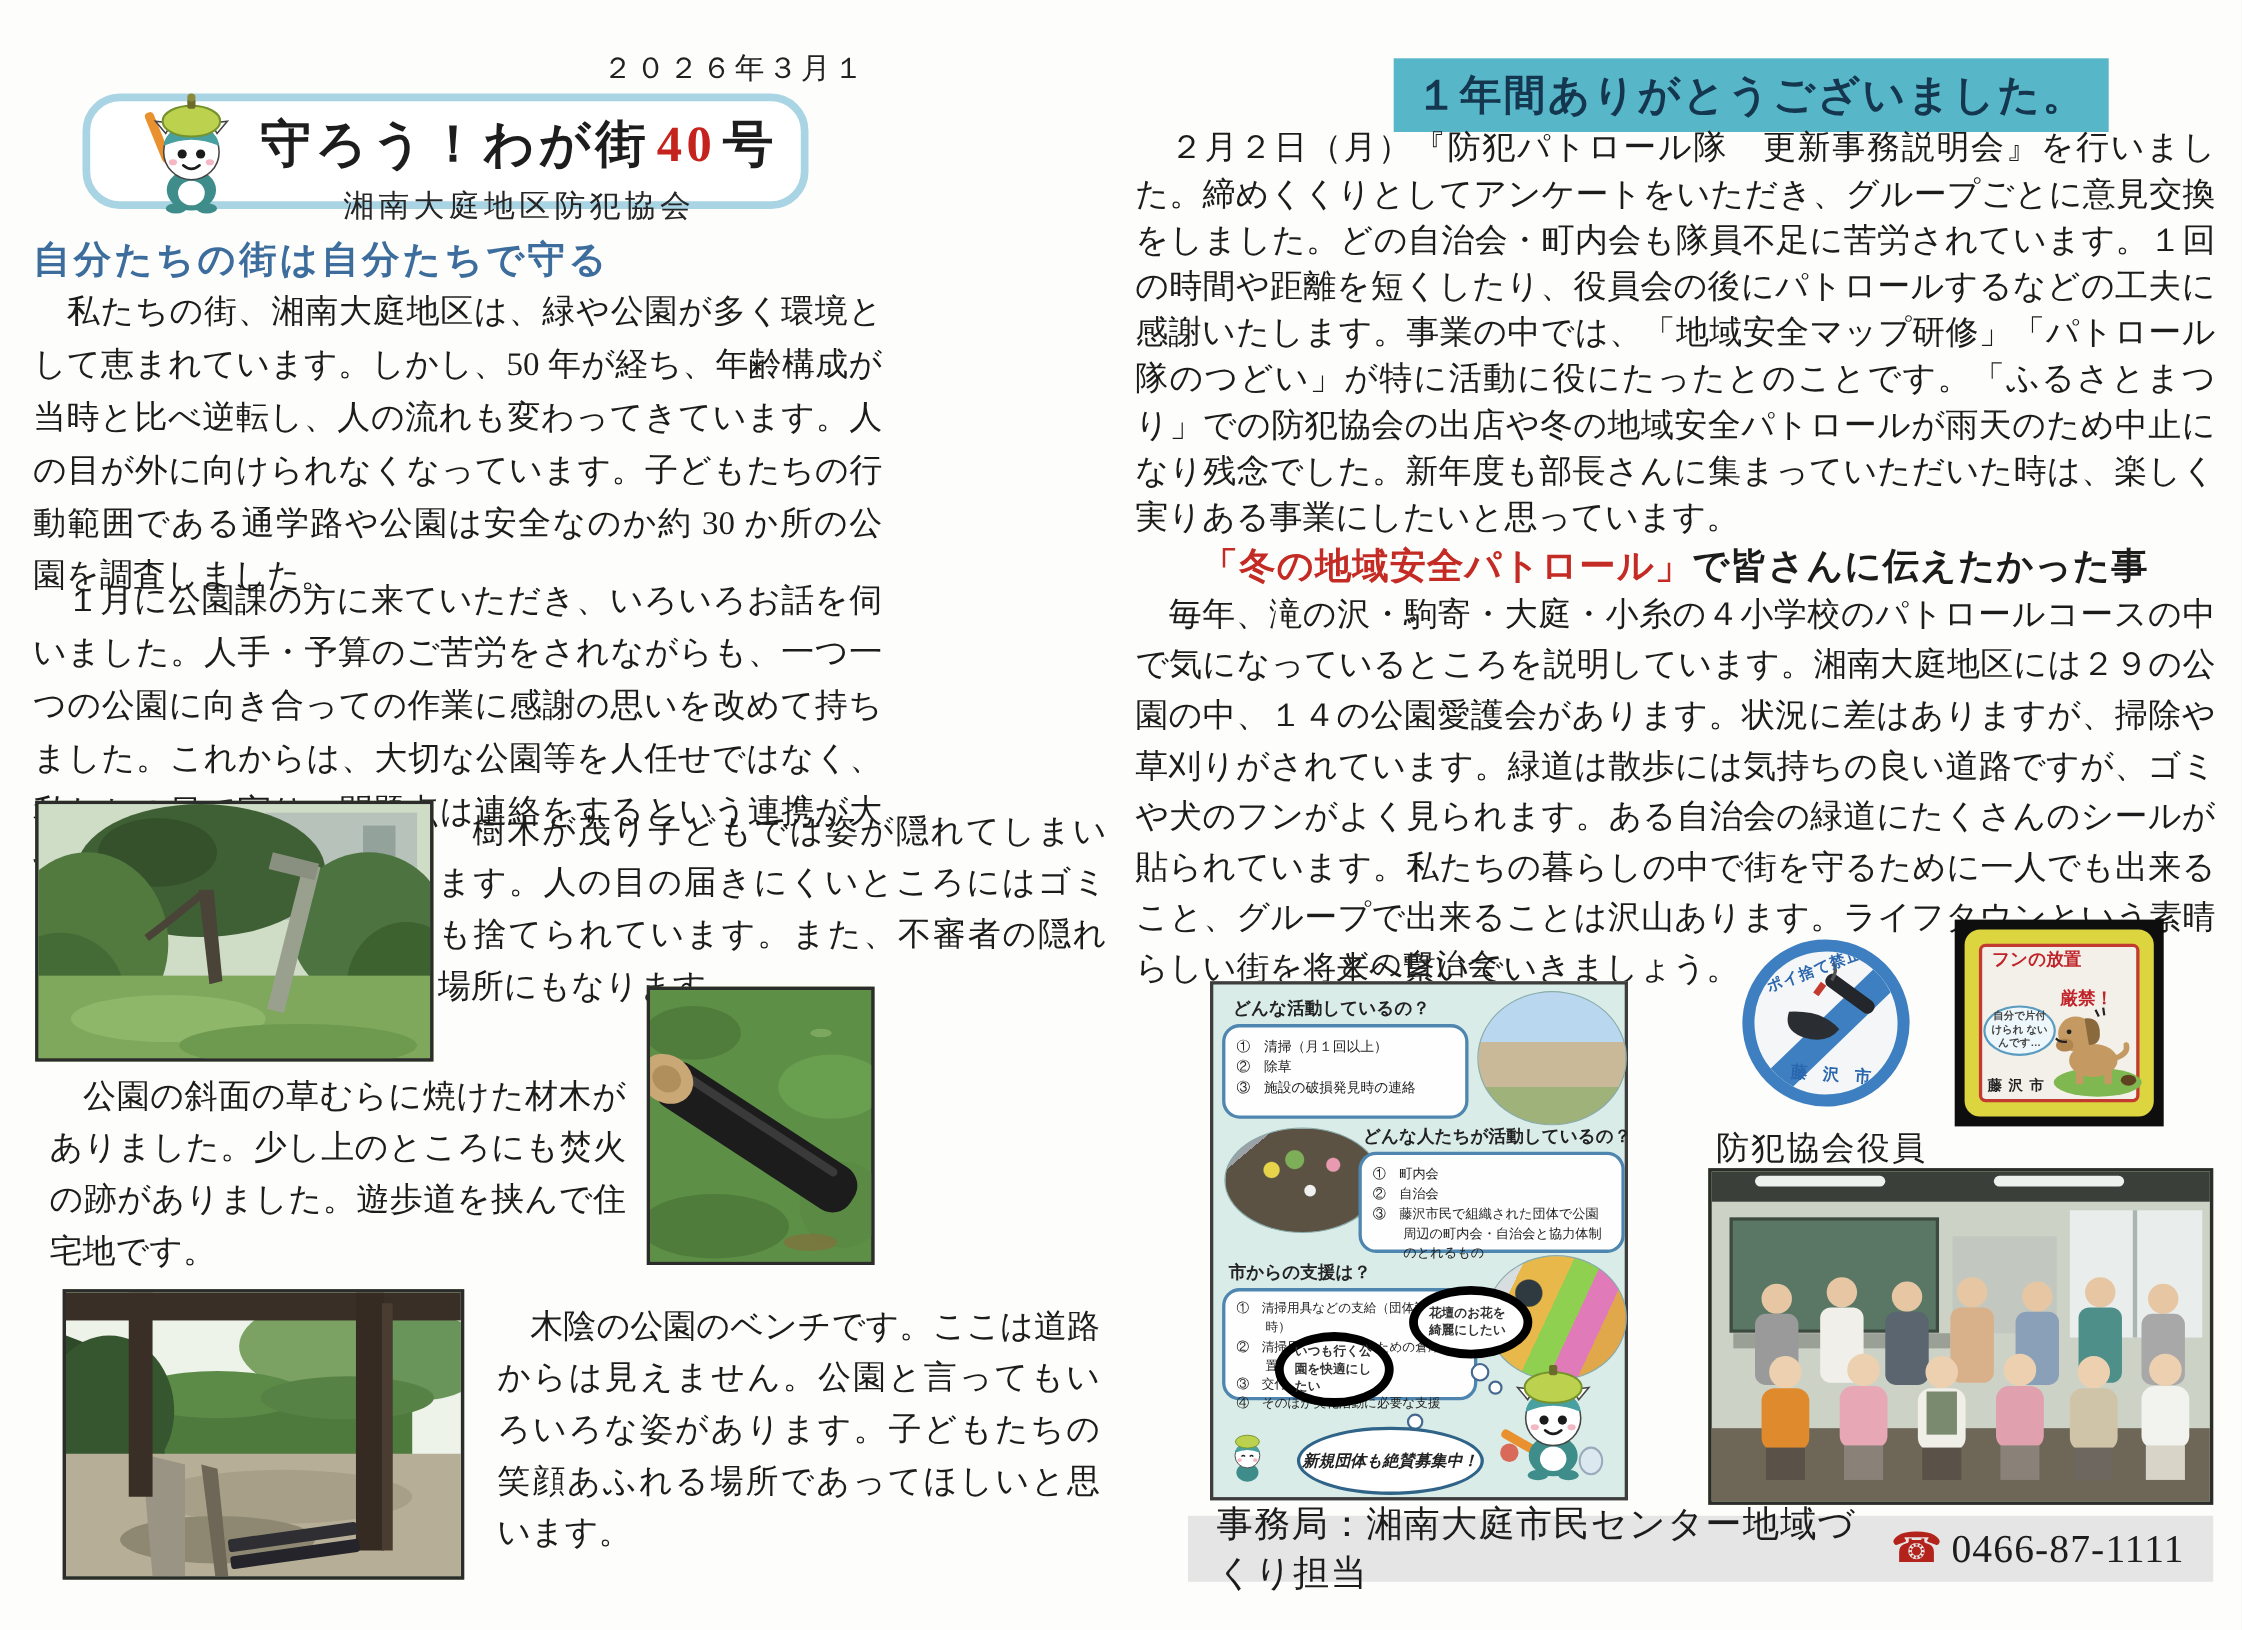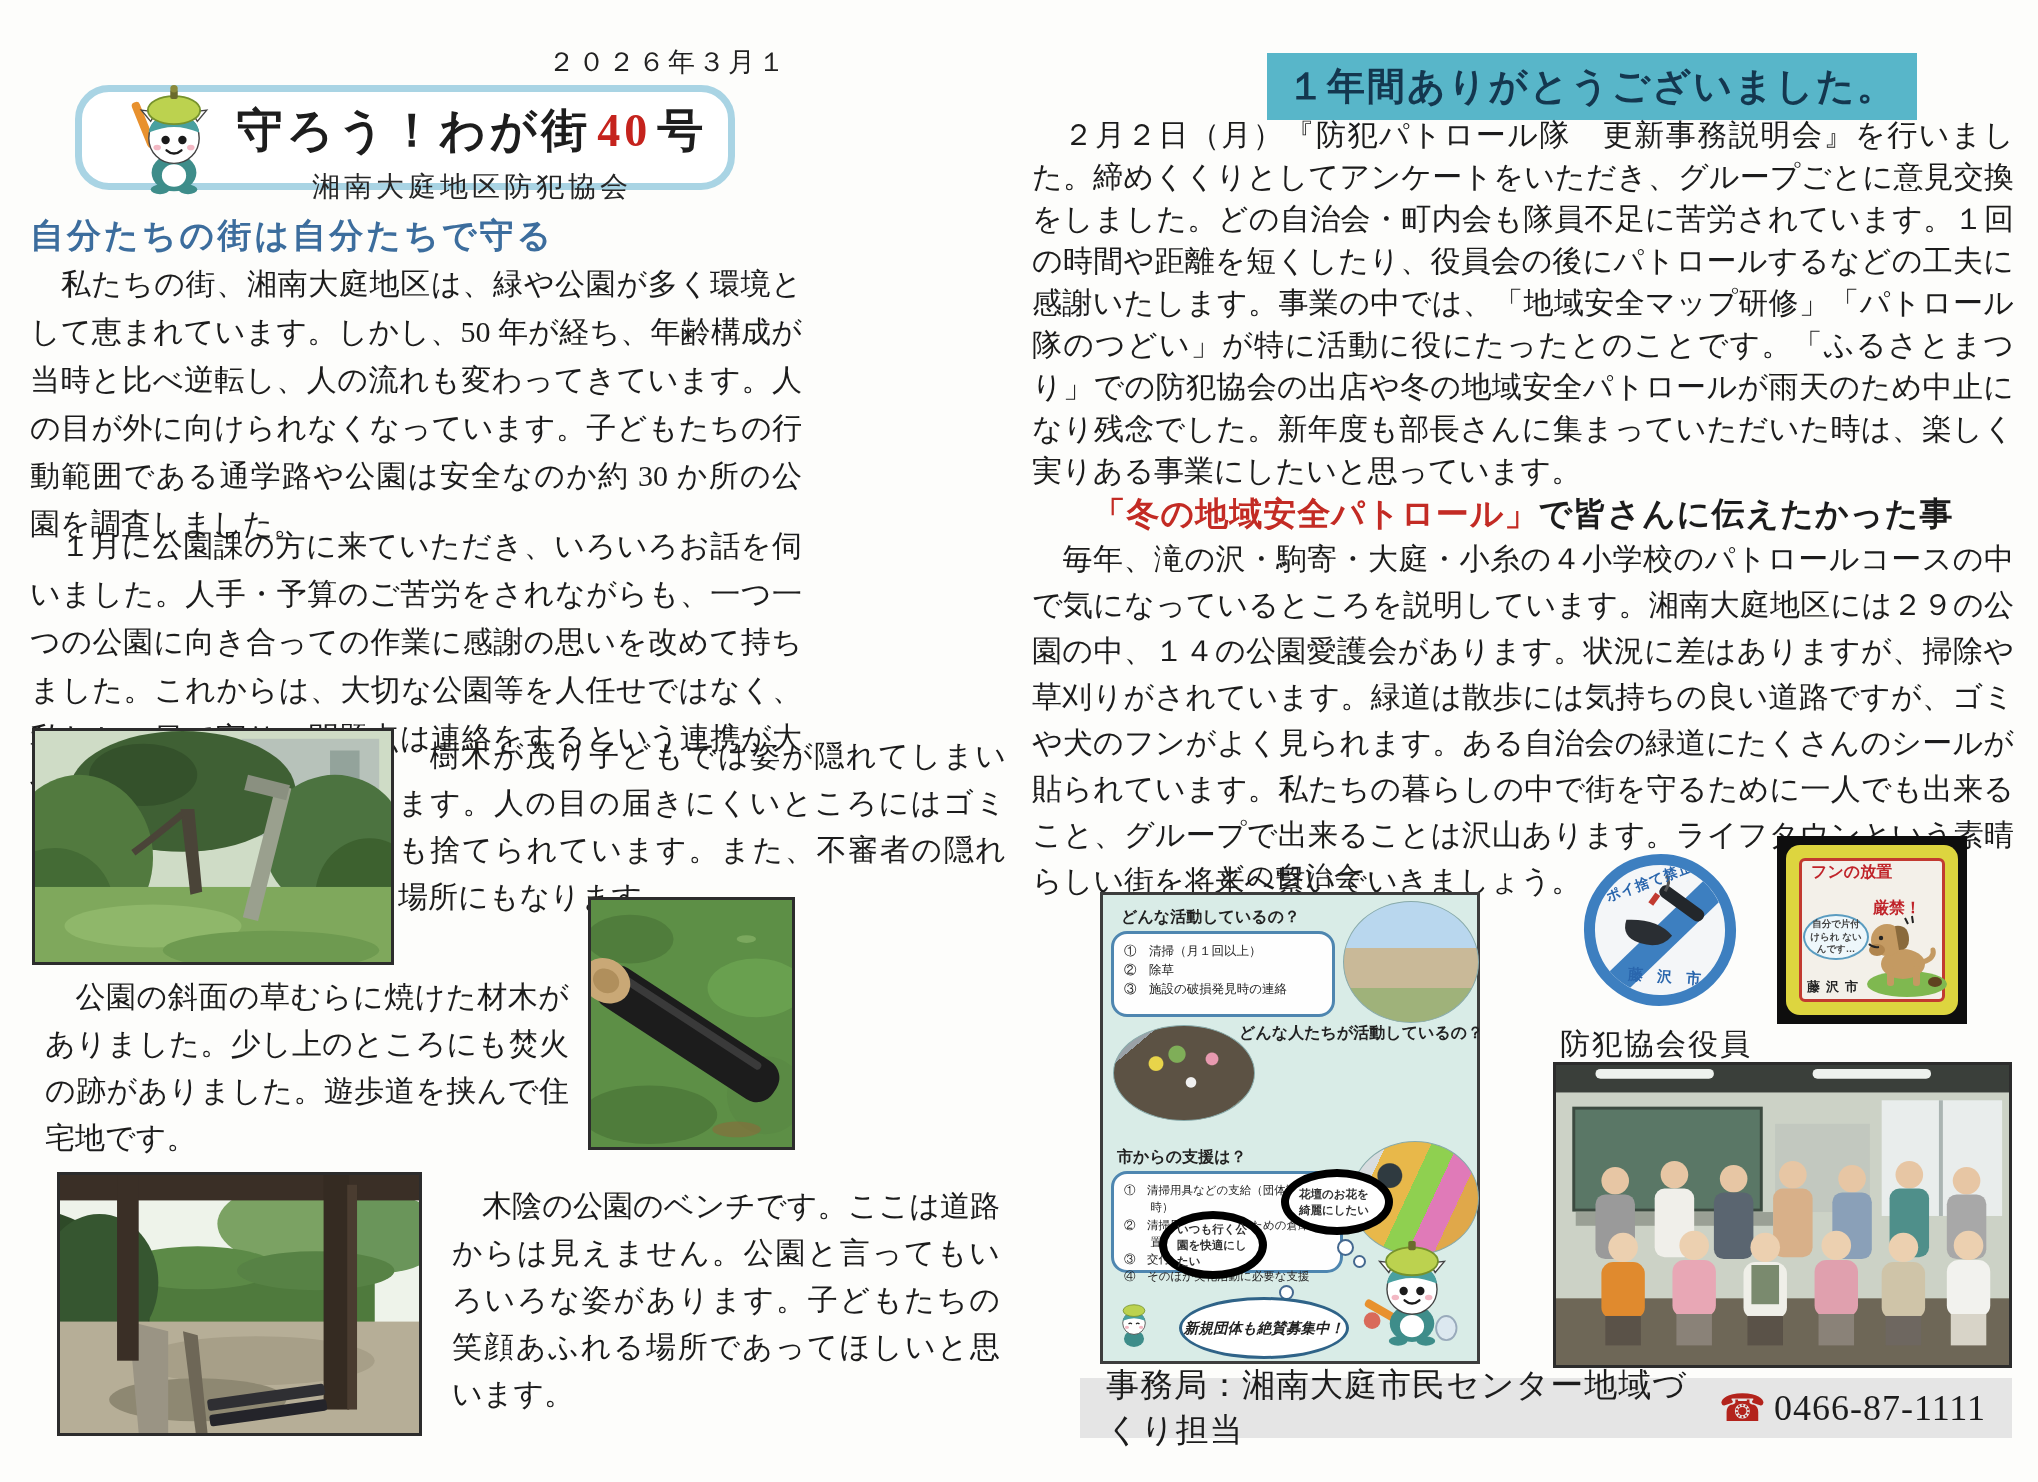--- a/index.html
+++ b/index.html
@@ -199,20 +199,27 @@
     </div>
     <div class="abs oval" style="left:240px;top:6px;width:134px;height:120px;
          background:linear-gradient(#b9d7ee 0 38%,#c9b998 38% 72%,#9fb27a 72%);"></div>
     <div class="abs oval" style="left:10px;top:130px;width:140px;height:94px;
          background:radial-gradient(circle at 30% 40%,#e8d44a 0 6%,transparent 7%),
                     radial-gradient(circle at 55% 60%,#f0f0f0 0 5%,transparent 6%),
                     radial-gradient(circle at 70% 35%,#e89ab0 0 5%,transparent 6%),
                     radial-gradient(circle at 45% 30%,#7fae58 0 8%,transparent 9%),
                     linear-gradient(140deg,#9aa2a8 0 18%,#5c5244 18% 85%,#74705f 85%);"></div>
     <div class="abs fly-h" style="left:136px;top:128px;">どんな人たちが活動しているの？</div>
+    <div class="abs fly-box" style="left:132px;top:152px;width:242px;height:92px;font-size:12px;">
+      <ul>
+        <li>①　町内会</li>
+        <li>②　自治会</li>
+        <li>③　藤沢市民で組織された団体で公園周辺の町内会・自治会と協力体制のとれるもの</li>
+      </ul>
+    </div>
     <div class="abs fly-h" style="left:14px;top:252px;">市からの支援は？</div>
     <div class="abs fly-box" style="left:8px;top:276px;width:232px;height:102px;font-size:11.5px;">
       <ul>
         <li>①　清掃用具などの支給（団体設立時）</li>
         <li>②　清掃用具を収納するための倉庫設置</li>
         <li>③　交付金の交付</li>
         <li>④　そのほか美化活動に必要な支援</li>
       </ul>
     </div>
     <div class="abs oval" style="left:248px;top:246px;width:126px;height:112px;

